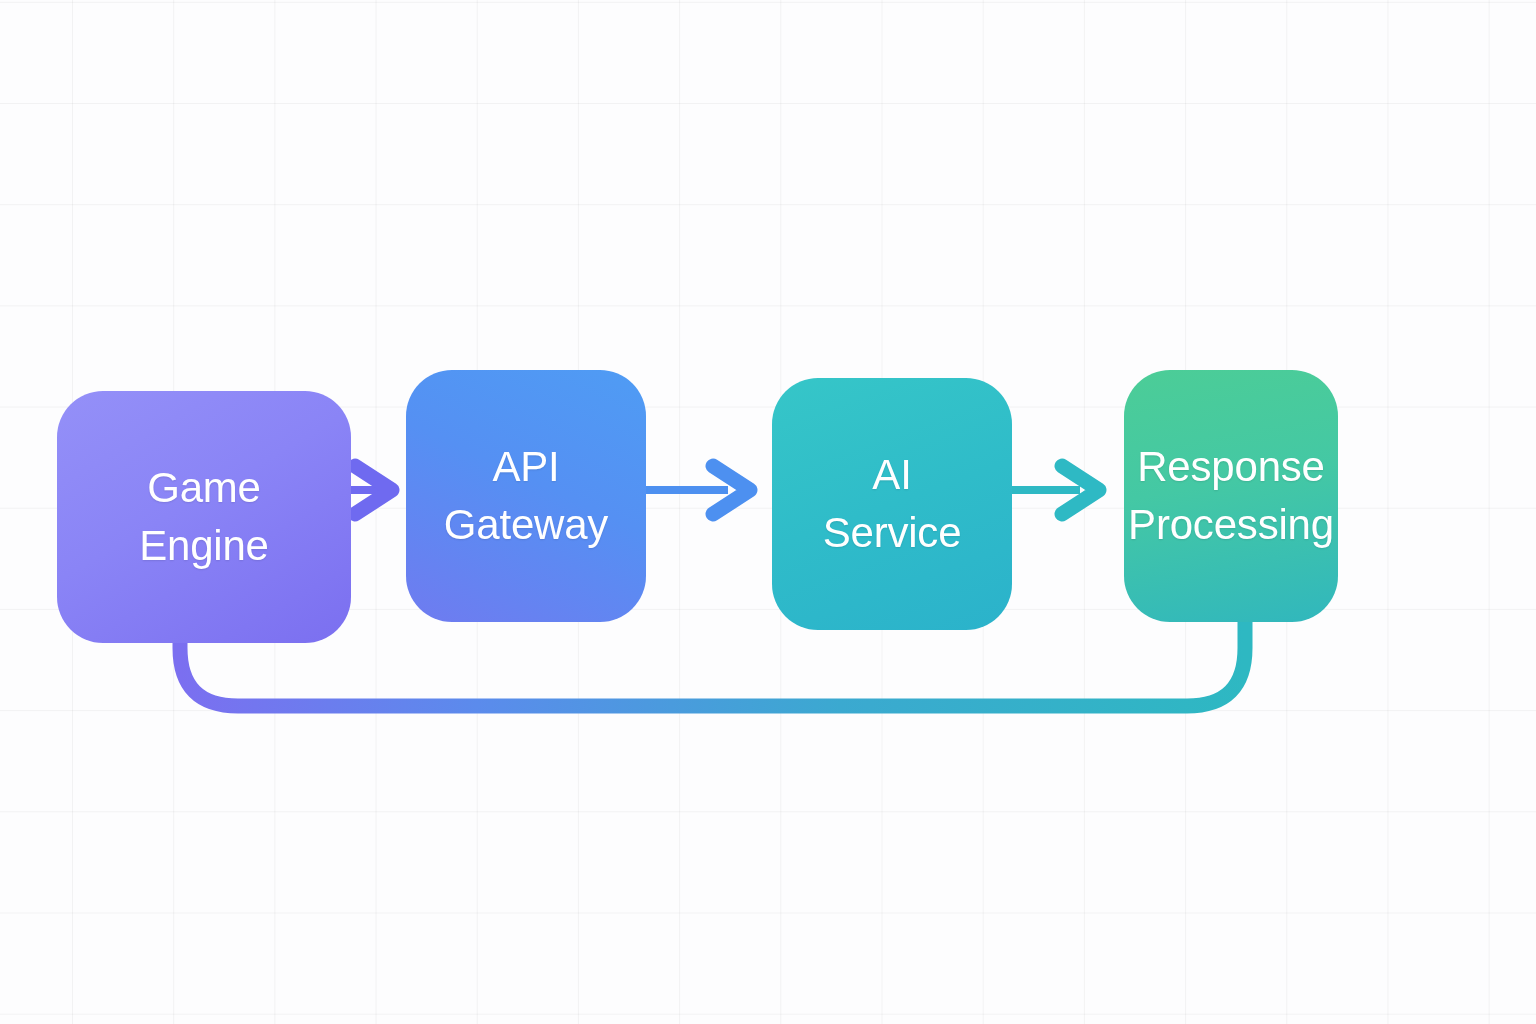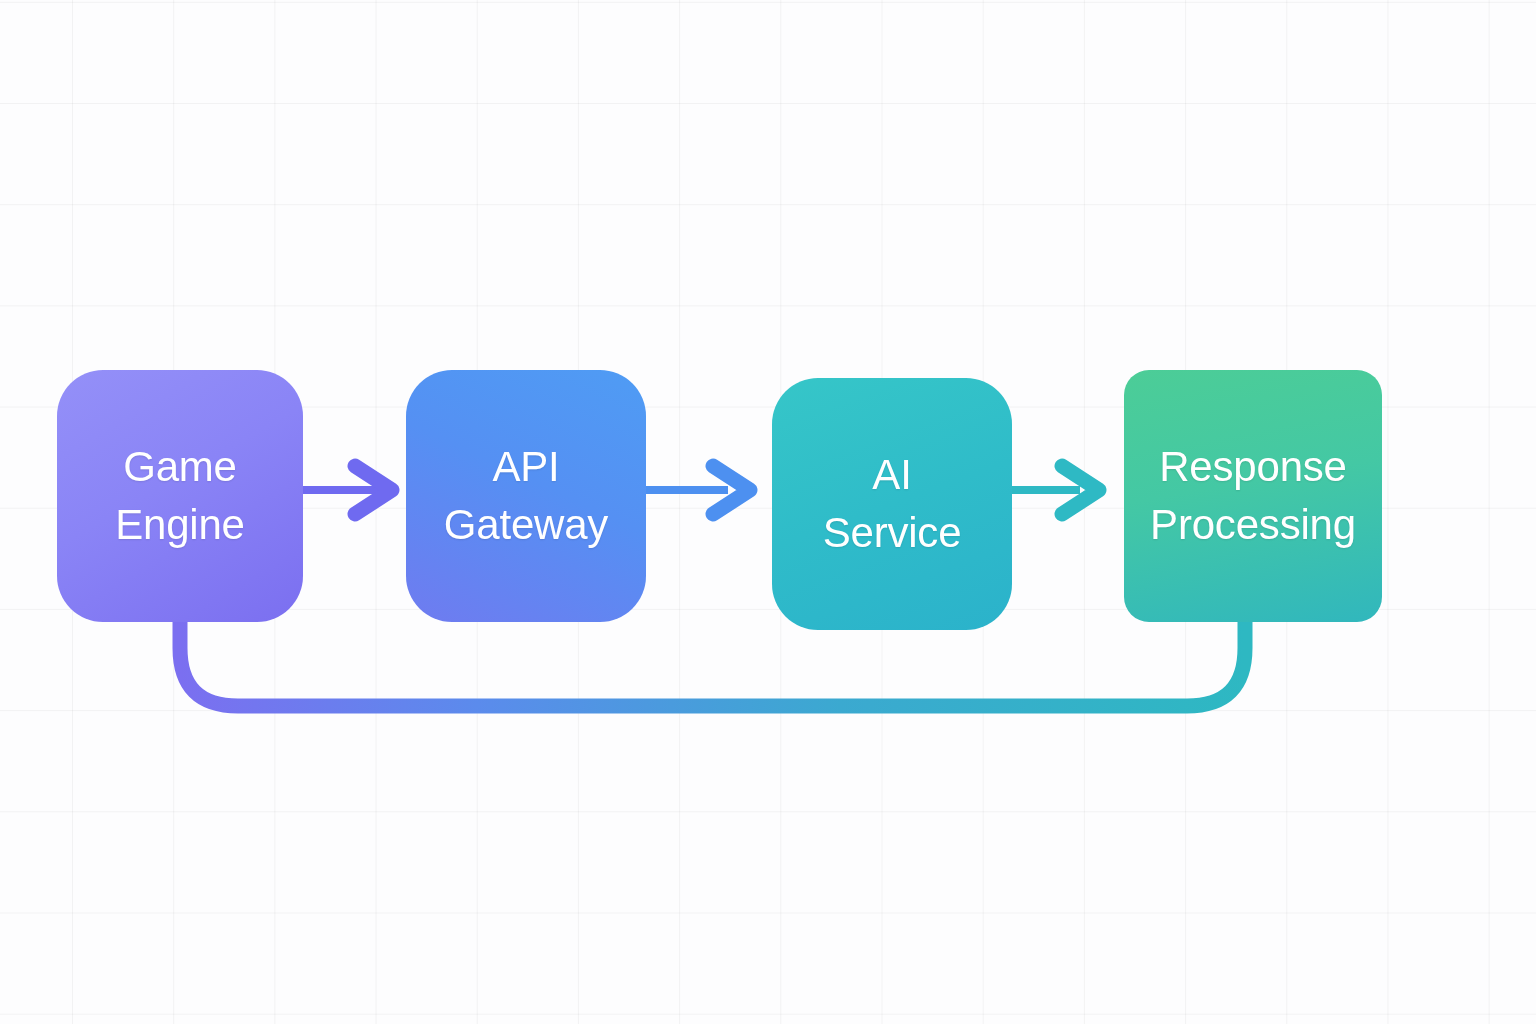--- a/index.html
+++ b/index.html
@@ -57,35 +57,34 @@
     font-size: 42px;
     line-height: 58px;
     font-weight: 400;
     letter-spacing: -0.2px;
     white-space: pre-line;
     text-shadow: 0 1px 2px rgba(0,0,0,0.10);
     padding: 0 4px;
   }
 
   #node-0 {
-    left: 57px;  top: 370px;  width: 246px; height: 252px;
+    left: 57px;  top: 391px;  width: 294px; height: 252px;
     background: linear-gradient(150deg, #9490f8 0%, #8a84f6 45%, #7b6ff0 100%);
   }
   #node-1 {
     left: 406px; top: 370px;  width: 240px; height: 252px;
     background: linear-gradient(205deg, #4f9cf4 0%, #5590f3 45%, #6f7bf0 100%);
   }
   #node-2 {
     left: 772px; top: 378px;  width: 240px; height: 252px;
     background: linear-gradient(160deg, #36c6c8 0%, #2fbcc9 50%, #2bb2cb 100%);
   }
   #node-3 {
-    left: 1124px; top: 370px; width: 258px; height: 252px;
+    left: 1124px; top: 370px; width: 214px; height: 252px;
     background: linear-gradient(170deg, #4ccd97 0%, #44c8a4 45%, #31b7bd 100%);
-    border-radius: 25px;
   }
 </style>
 </head>
 <body>
 
 <div id="canvas">
 
   <div id="grid-background"></div>
 
   <svg id="connector-layer" viewBox="0 0 1536 1024" width="1536" height="1024">

